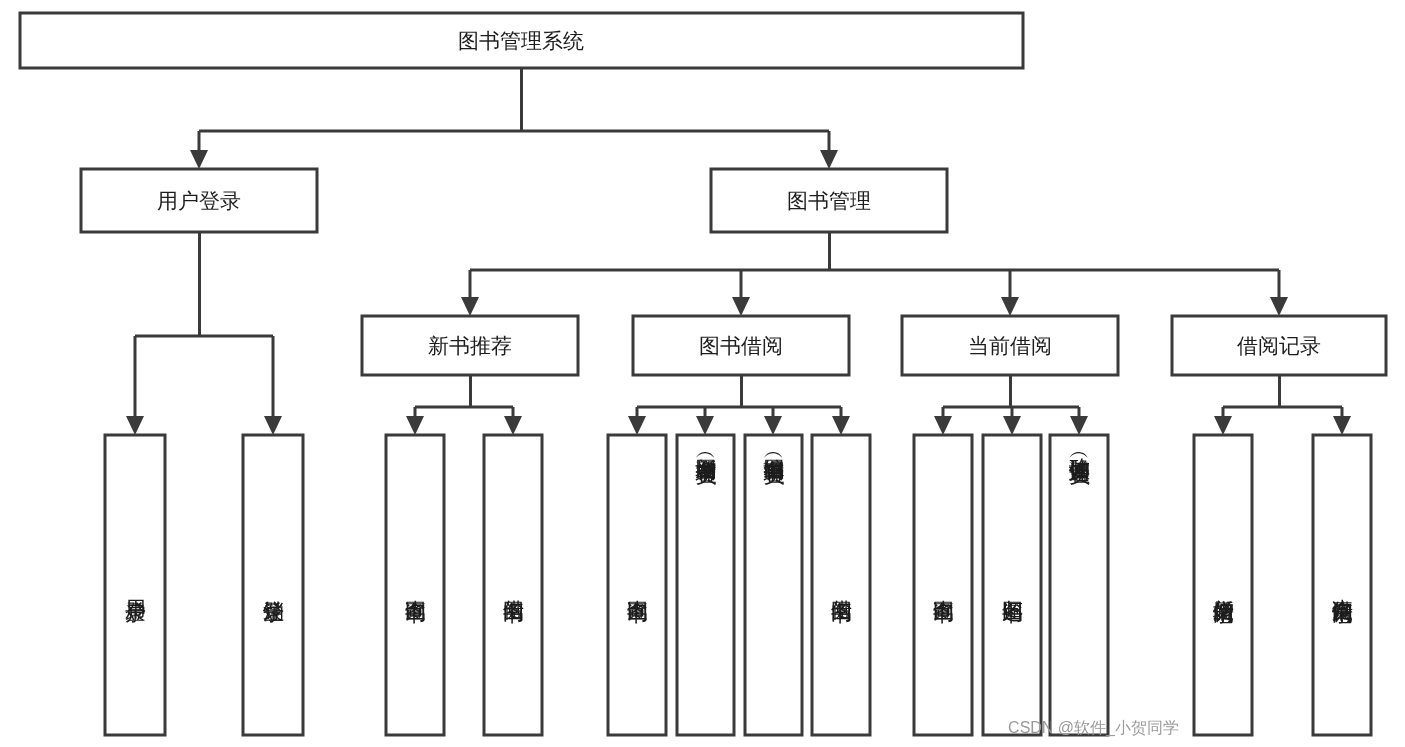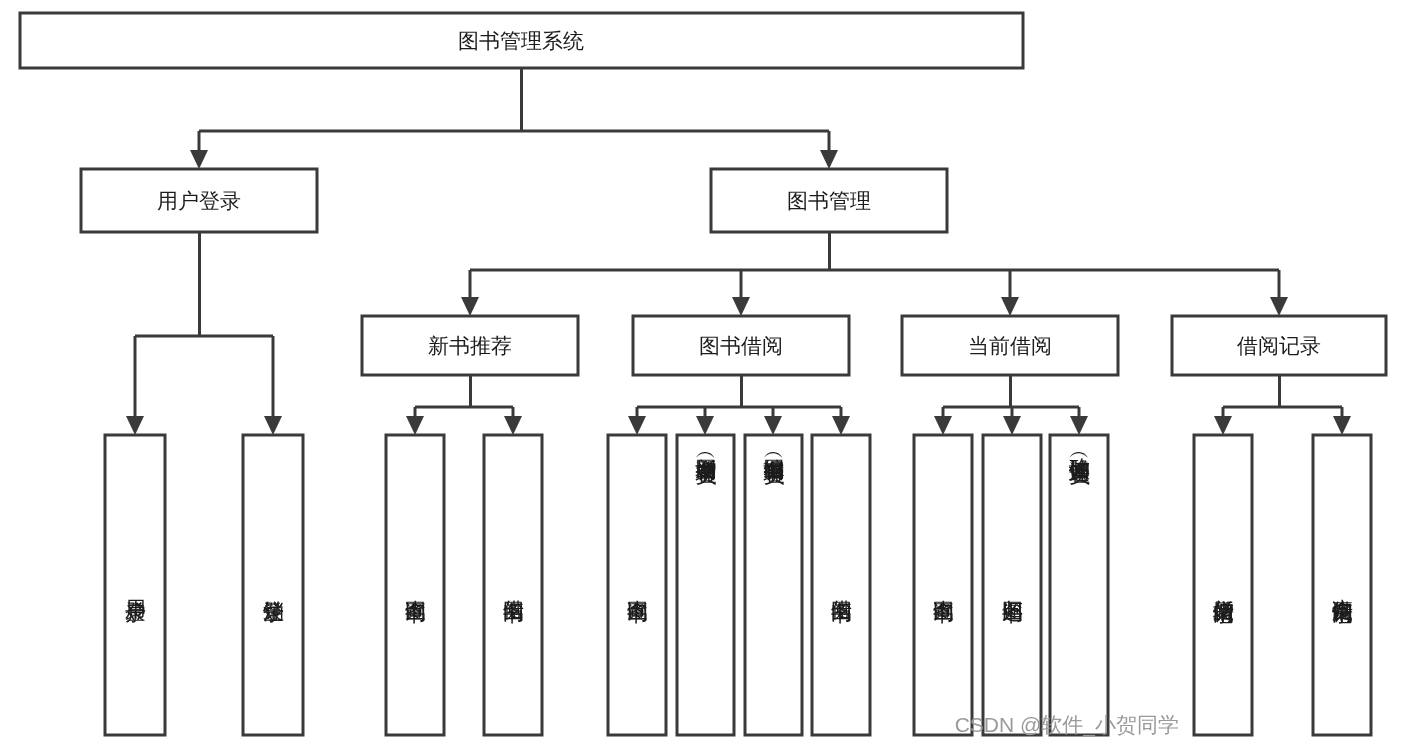--- a/index.html
+++ b/index.html
@@ -66,21 +66,21 @@
     color: #1c1c1c;
     letter-spacing: 1px;
     white-space: nowrap;
     text-align: center;
   }
   .watermark {
     position: absolute;
     right: 10px;
     bottom: 8px;
     font-family: "Liberation Sans", "DejaVu Sans", sans-serif;
-    font-size: 21px;
+    font-size: 16px;
     color: #9a9a9a;
     white-space: nowrap;
     pointer-events: none;
   }
 </style>
 </head>
 <body>
 
 <div id="diagram-root">
 

